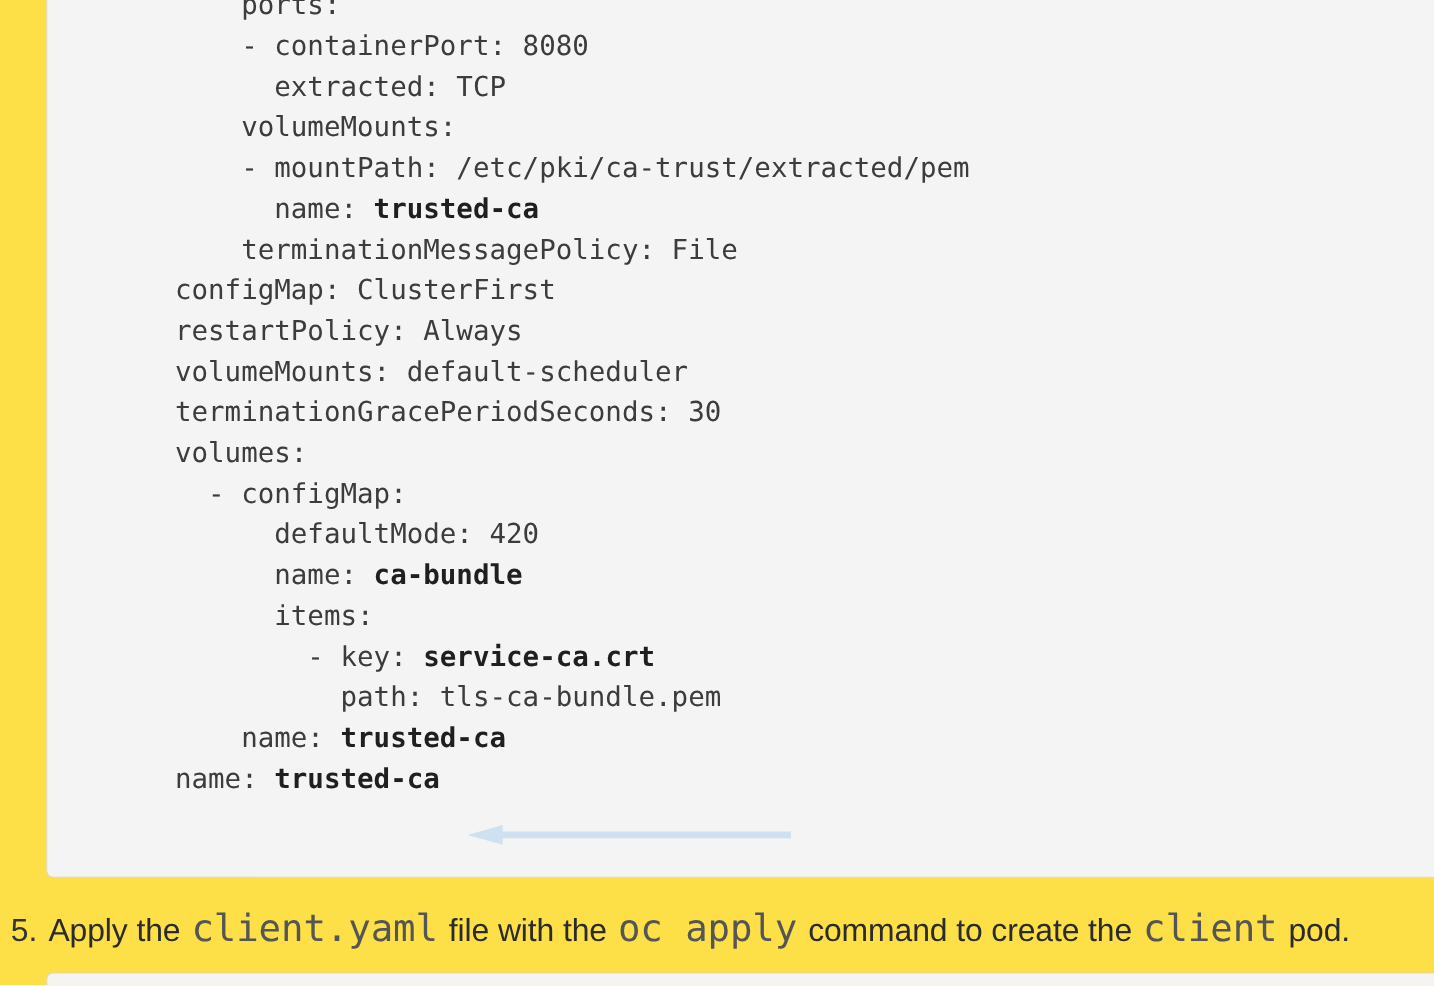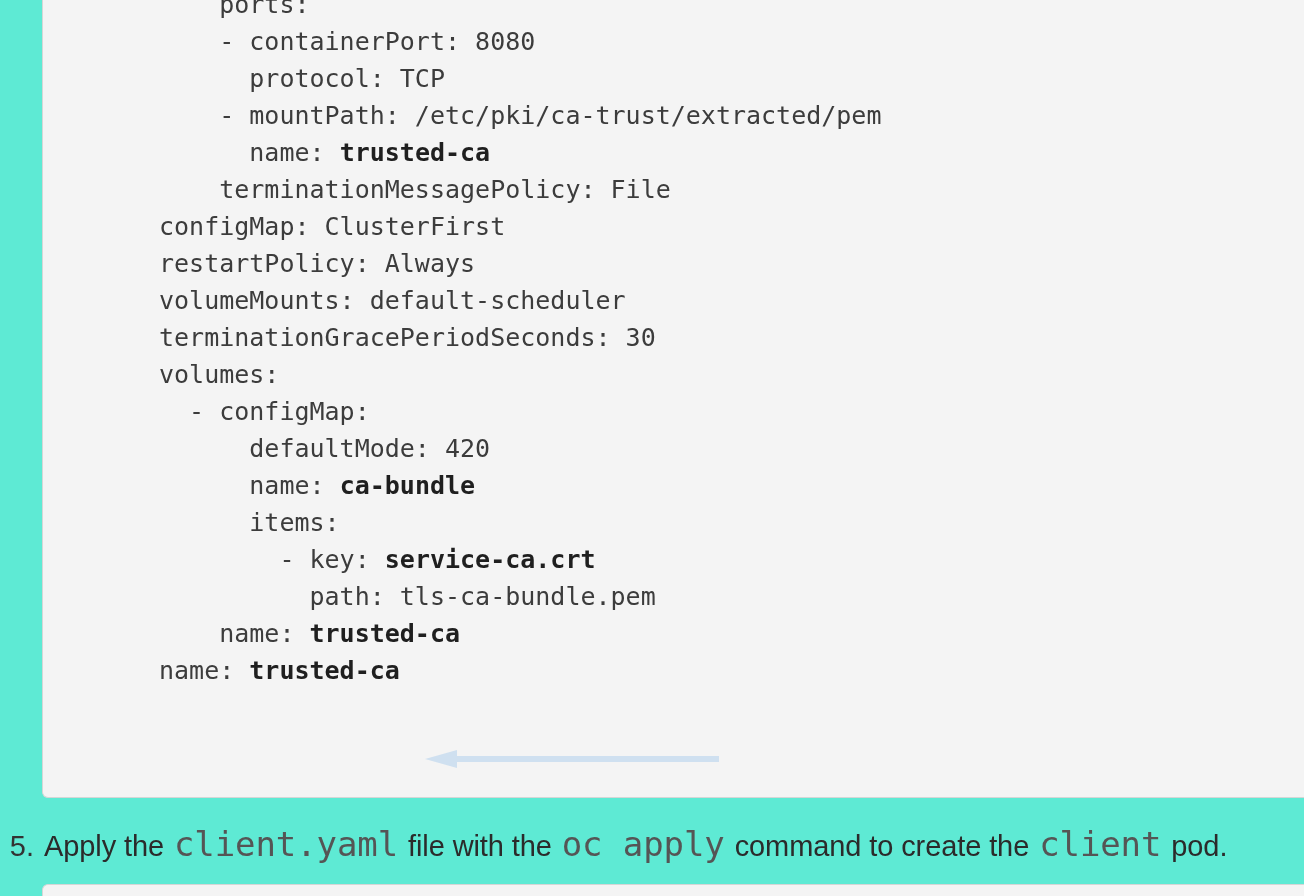--- a/index.html
+++ b/index.html
@@ -13,21 +13,21 @@
   }
   body {
     font-family: "Liberation Sans", sans-serif;
     -webkit-font-smoothing: antialiased;
   }
 
   .page {
     position: relative;
     width: 1304px;
     height: 896px;
-    background: #5eead4;
+    background: #fde047;
   }
 
   
   .code-block {
     position: absolute;
     left: 42px;
     top: -14px;
     width: 1290px;            
     height: 812px;
     background: #f4f4f4;
@@ -119,21 +119,22 @@
 </style>
 </head>
 <body>
 
 <div class="page">
 
   <div class="code-block">
     <div class="code-inner" id="code-inner">
         <div class="code-line">    ports:</div>
         <div class="code-line">    - containerPort: 8080</div>
-        <div class="code-line">      protocol: TCP</div>
+        <div class="code-line">      extracted: TCP</div>
+        <div class="code-line">    volumeMounts:</div>
         <div class="code-line">    - mountPath: /etc/pki/ca-trust/extracted/pem</div>
         <div class="code-line">      name: <span class="b">trusted-ca</span></div>
         <div class="code-line">    terminationMessagePolicy: File</div>
         <div class="code-line">configMap: ClusterFirst</div>
         <div class="code-line">restartPolicy: Always</div>
         <div class="code-line">volumeMounts: default-scheduler</div>
         <div class="code-line">terminationGracePeriodSeconds: 30</div>
         <div class="code-line">volumes:</div>
         <div class="code-line">  - configMap:</div>
         <div class="code-line">      defaultMode: 420</div>

